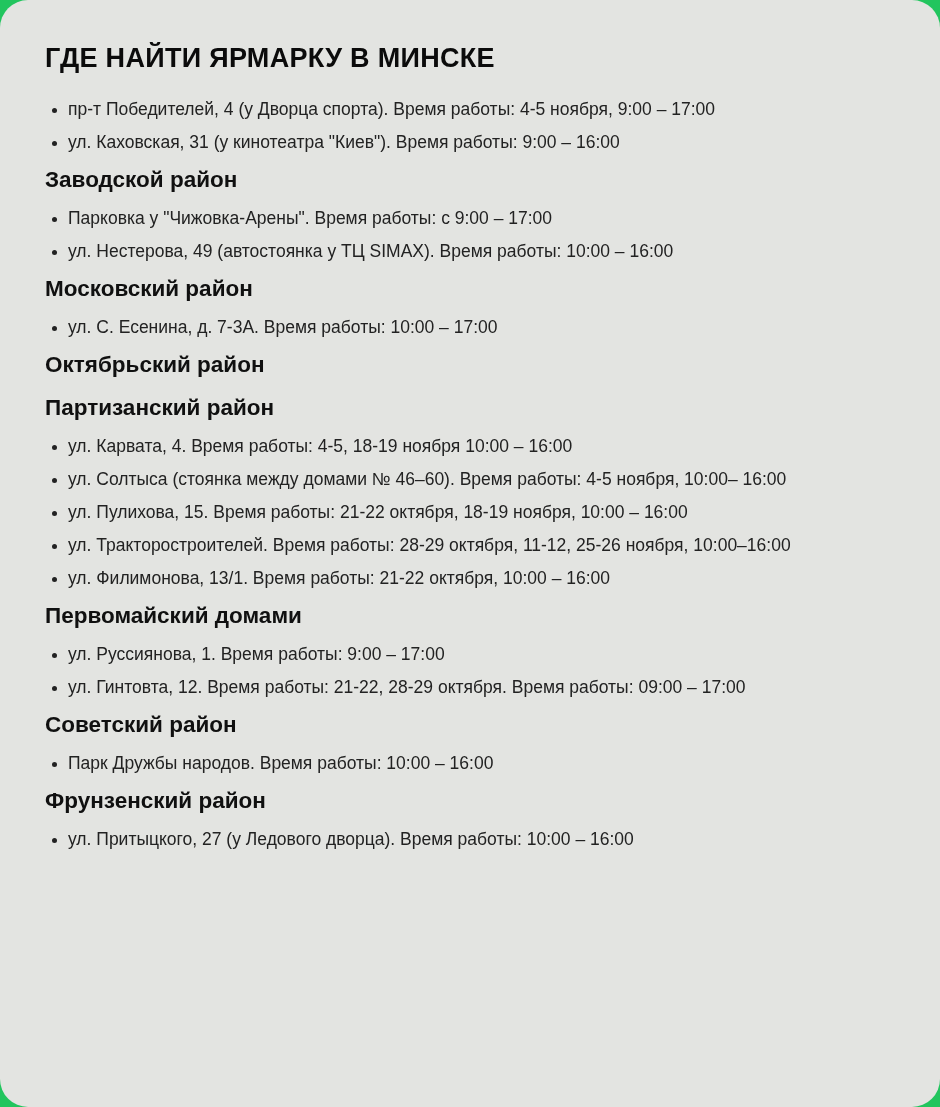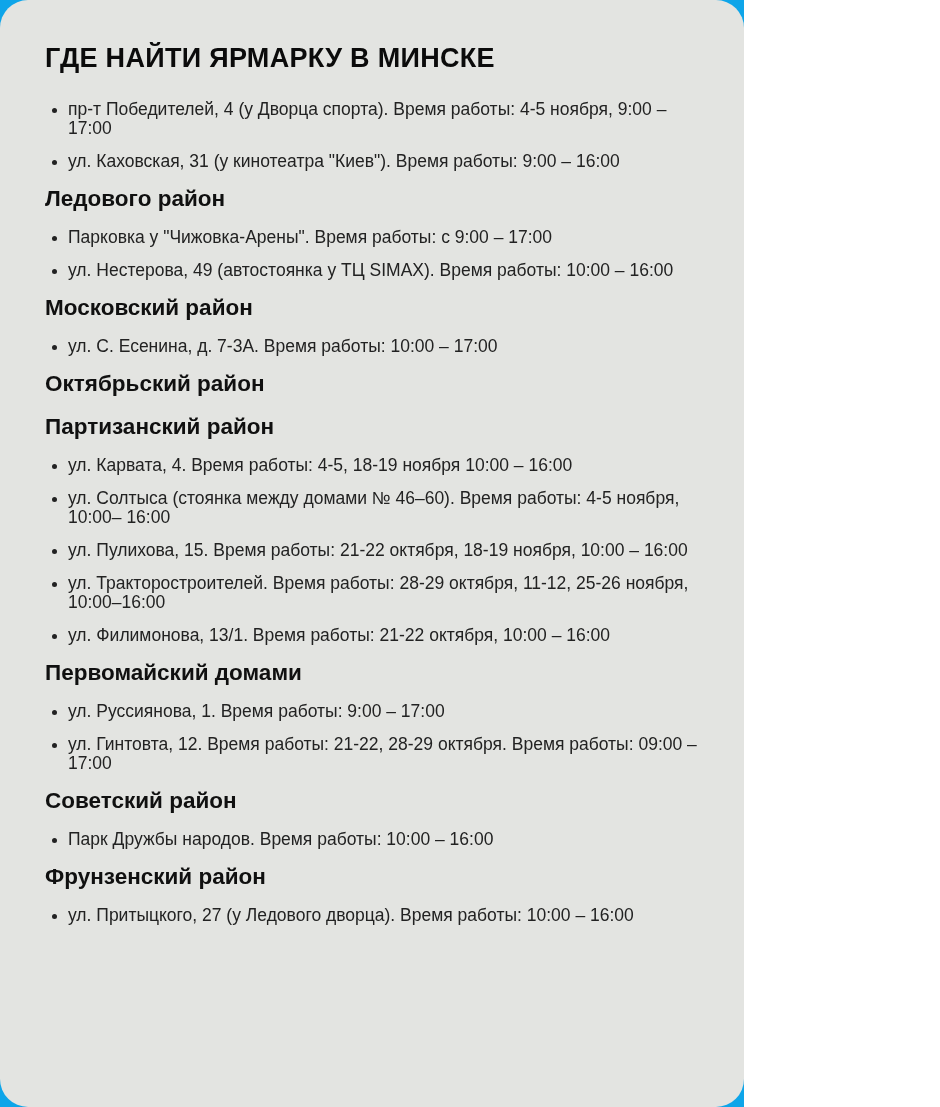--- a/index.html
+++ b/index.html
@@ -3,23 +3,23 @@
 <meta charset="utf-8">
 <style>
   html, body {
     margin: 0;
     padding: 0;
     background: #ffffff;
     font-family: "Liberation Sans", "DejaVu Sans", sans-serif;
   }
   .canvas {
     position: relative;
-    width: 744px;
+    width: 940px;
     height: 1107px;
-    background: #0ea5e9;
+    background: #22c55e;
   }
   .card {
     position: absolute;
     inset: 0;
     box-sizing: border-box;
     background: #e3e4e1;
     border-radius: 28px;
     padding: 44px 45px 30px 45px;
     overflow: hidden;
   }
@@ -62,21 +62,21 @@
     <h1 class="page-title">ГДЕ НАЙТИ ЯРМАРКУ В МИНСКЕ</h1>
     <div id="sections-container">
   <section class="district">
     <ul class="location-list">
             <li class="location-item">пр-т Победителей, 4 (у Дворца спорта). Время работы: 4-5 ноября, 9:00 – 17:00</li>
             <li class="location-item">ул. Каховская, 31 (у кинотеатра "Киев"). Время работы: 9:00 – 16:00</li>
           </ul>
   </section>
 
   <section class="district">
-    <h2 class="district-heading">Ледового район</h2>
+    <h2 class="district-heading">Заводской район</h2>
     <ul class="location-list">
             <li class="location-item">Парковка у "Чижовка-Арены". Время работы: с 9:00 – 17:00</li>
             <li class="location-item">ул. Нестерова, 49 (автостоянка у ТЦ SIMAX). Время работы: 10:00 – 16:00</li>
           </ul>
   </section>
 
 
   <section class="district">
     <h2 class="district-heading">Московский район</h2>
     <ul class="location-list">

